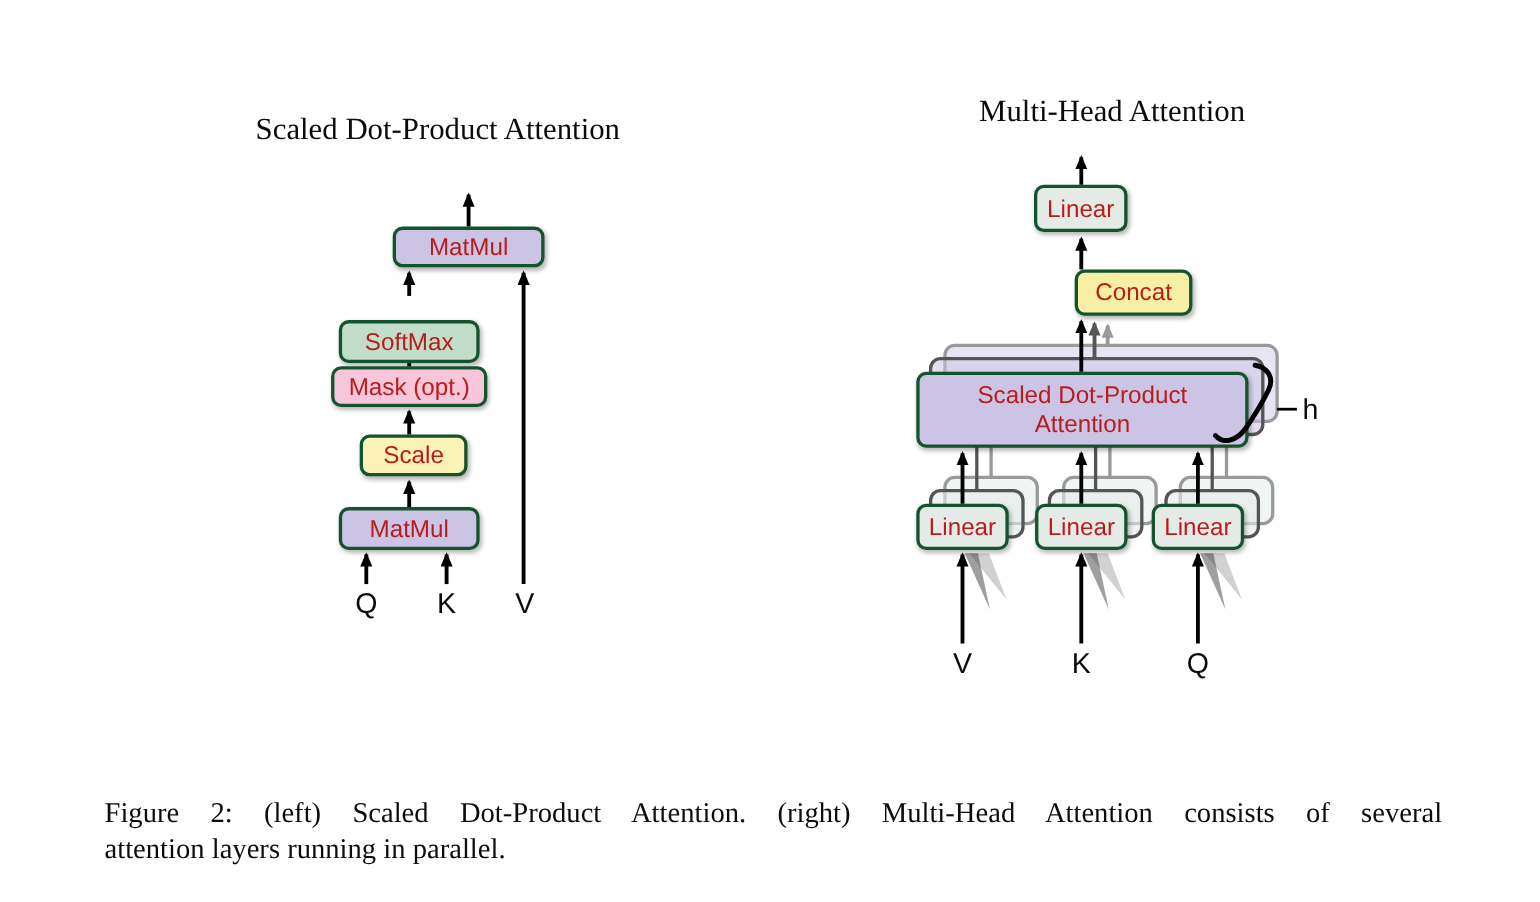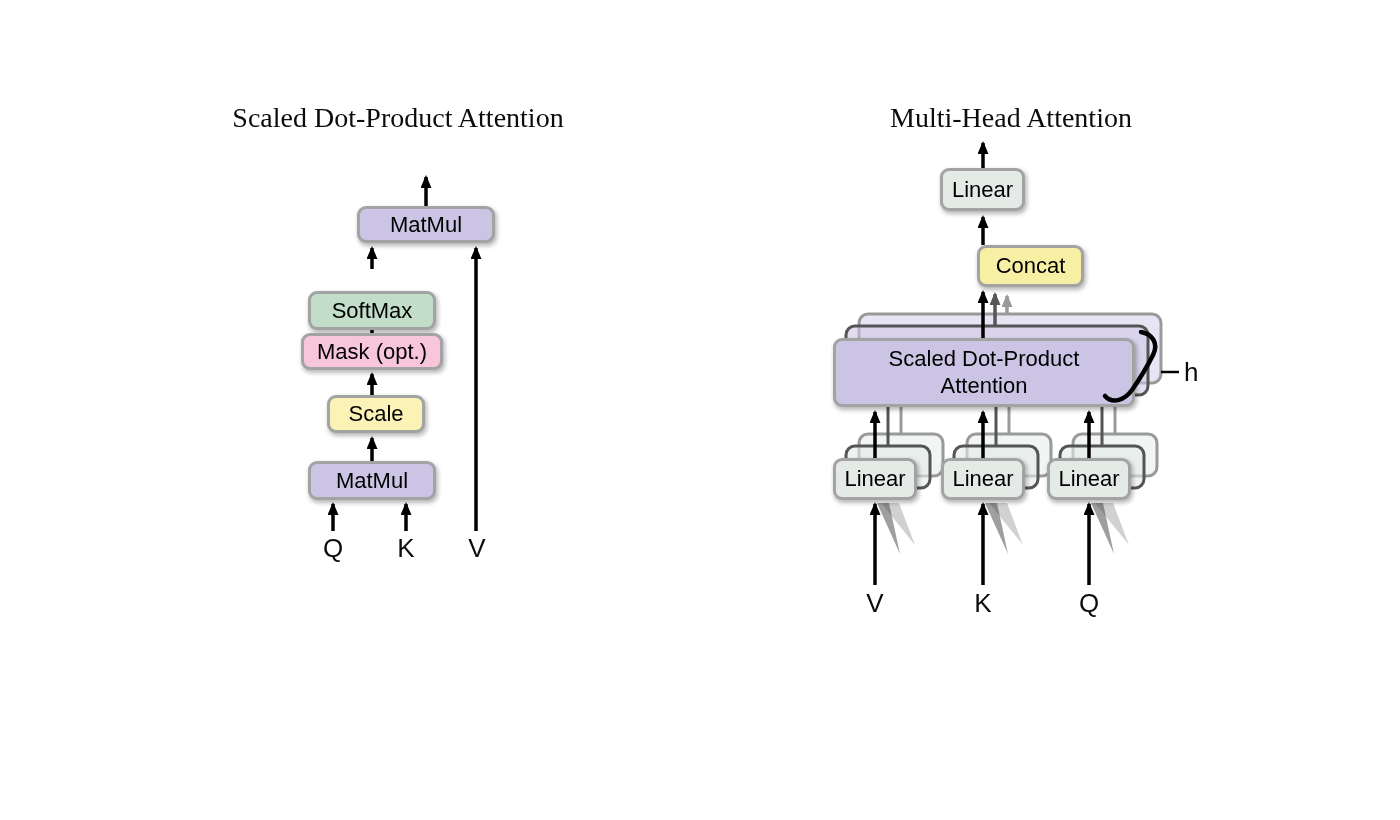--- a/index.html
+++ b/index.html
@@ -8,23 +8,23 @@
     font-family:"Liberation Sans", sans-serif; overflow:hidden;
   }
   .dtitle {
     position:absolute; font-family:"Liberation Serif", serif;
     font-size:28px; color:#0c0c0c; text-align:center; white-space:nowrap;
   }
   .overlay { position:absolute; left:0; top:0; z-index:1; }
   .overlay-top { position:absolute; left:0; top:0; z-index:3; pointer-events:none; }
   .box {
     position:absolute; box-sizing:border-box; z-index:2;
-    border:3px solid #a3a3a3; border-radius:9px;
+    border:3px solid #14532d; border-radius:9px;
     display:flex; align-items:center; justify-content:center;
-    font-size:22px; color:#000000;
+    font-size:22px; color:#b91c1c;
     box-shadow:1.5px 2.5px 4px rgba(0,0,0,0.28);
   }
   .sdpa-inner { width:232px; text-align:center; line-height:1.22; }
   .iolabel {
     position:absolute; width:44px; z-index:2; text-align:center;
     font-size:26px; color:#0c0c0c;
   }
   .hlabel { position:absolute; z-index:4; font-size:26px; color:#0c0c0c; }
   .caption {
     position:absolute; left:95px; top:722px; width:1216px; z-index:2;
@@ -32,21 +32,21 @@
     line-height:33px;
   }
   .cap-justify { text-align:justify; text-align-last:justify; }
 </style>
 </head>
 <body>
 
 <div class="page">
 
   <div class="dtitle" style="left:198px; top:102px; width:400px;">Scaled Dot-Product Attention</div>
-  <div class="dtitle" style="left:861px; top:102px; width:300px;">Multi-Head Attention</div>
+  <div class="dtitle" style="left:861px; top:86px; width:300px;">Multi-Head Attention</div>
 
   <svg class="overlay" width="1400" height="820">
     <defs>
       <marker id="ah-black" markerUnits="userSpaceOnUse" markerWidth="16" markerHeight="13" refX="11" refY="5.5" orient="auto">
         <path d="M0,0 L13,5.5 L0,11 z" fill="#000"></path>
       </marker>
       <marker id="ah-dgray" markerUnits="userSpaceOnUse" markerWidth="16" markerHeight="13" refX="11" refY="5.5" orient="auto">
         <path d="M0,0 L13,5.5 L0,11 z" fill="#555"></path>
       </marker>
       <marker id="ah-lgray" markerUnits="userSpaceOnUse" markerWidth="16" markerHeight="13" refX="11" refY="5.5" orient="auto">
@@ -158,15 +158,17 @@
     <path d="M 1141 332 C 1152 334 1159 343 1153 355 C 1147 367 1141 377 1132 390 C 1124 401 1112 404 1105 396" fill="none" stroke="#000" stroke-width="4.5" stroke-linecap="round"></path>
     <line x1="1161" y1="372" x2="1179" y2="372" stroke="#000" stroke-width="2.5"></line>
   </svg>
   <div class="hlabel" style="left:1184px; top:357px;">h</div>
 
   <div class="iolabel" style="left:853px;  top:588px;">V</div>
   <div class="iolabel" style="left:961px;  top:588px;">K</div>
   <div class="iolabel" style="left:1067px; top:588px;">Q</div>
 
   <div class="caption">
+    <div class="cap-justify">Figure 2: (left) Scaled Dot-Product Attention. (right) Multi-Head Attention consists of several</div>
+    <div>attention layers running in parallel.</div>
   </div>
 
 </div>
 
 </body></html>

